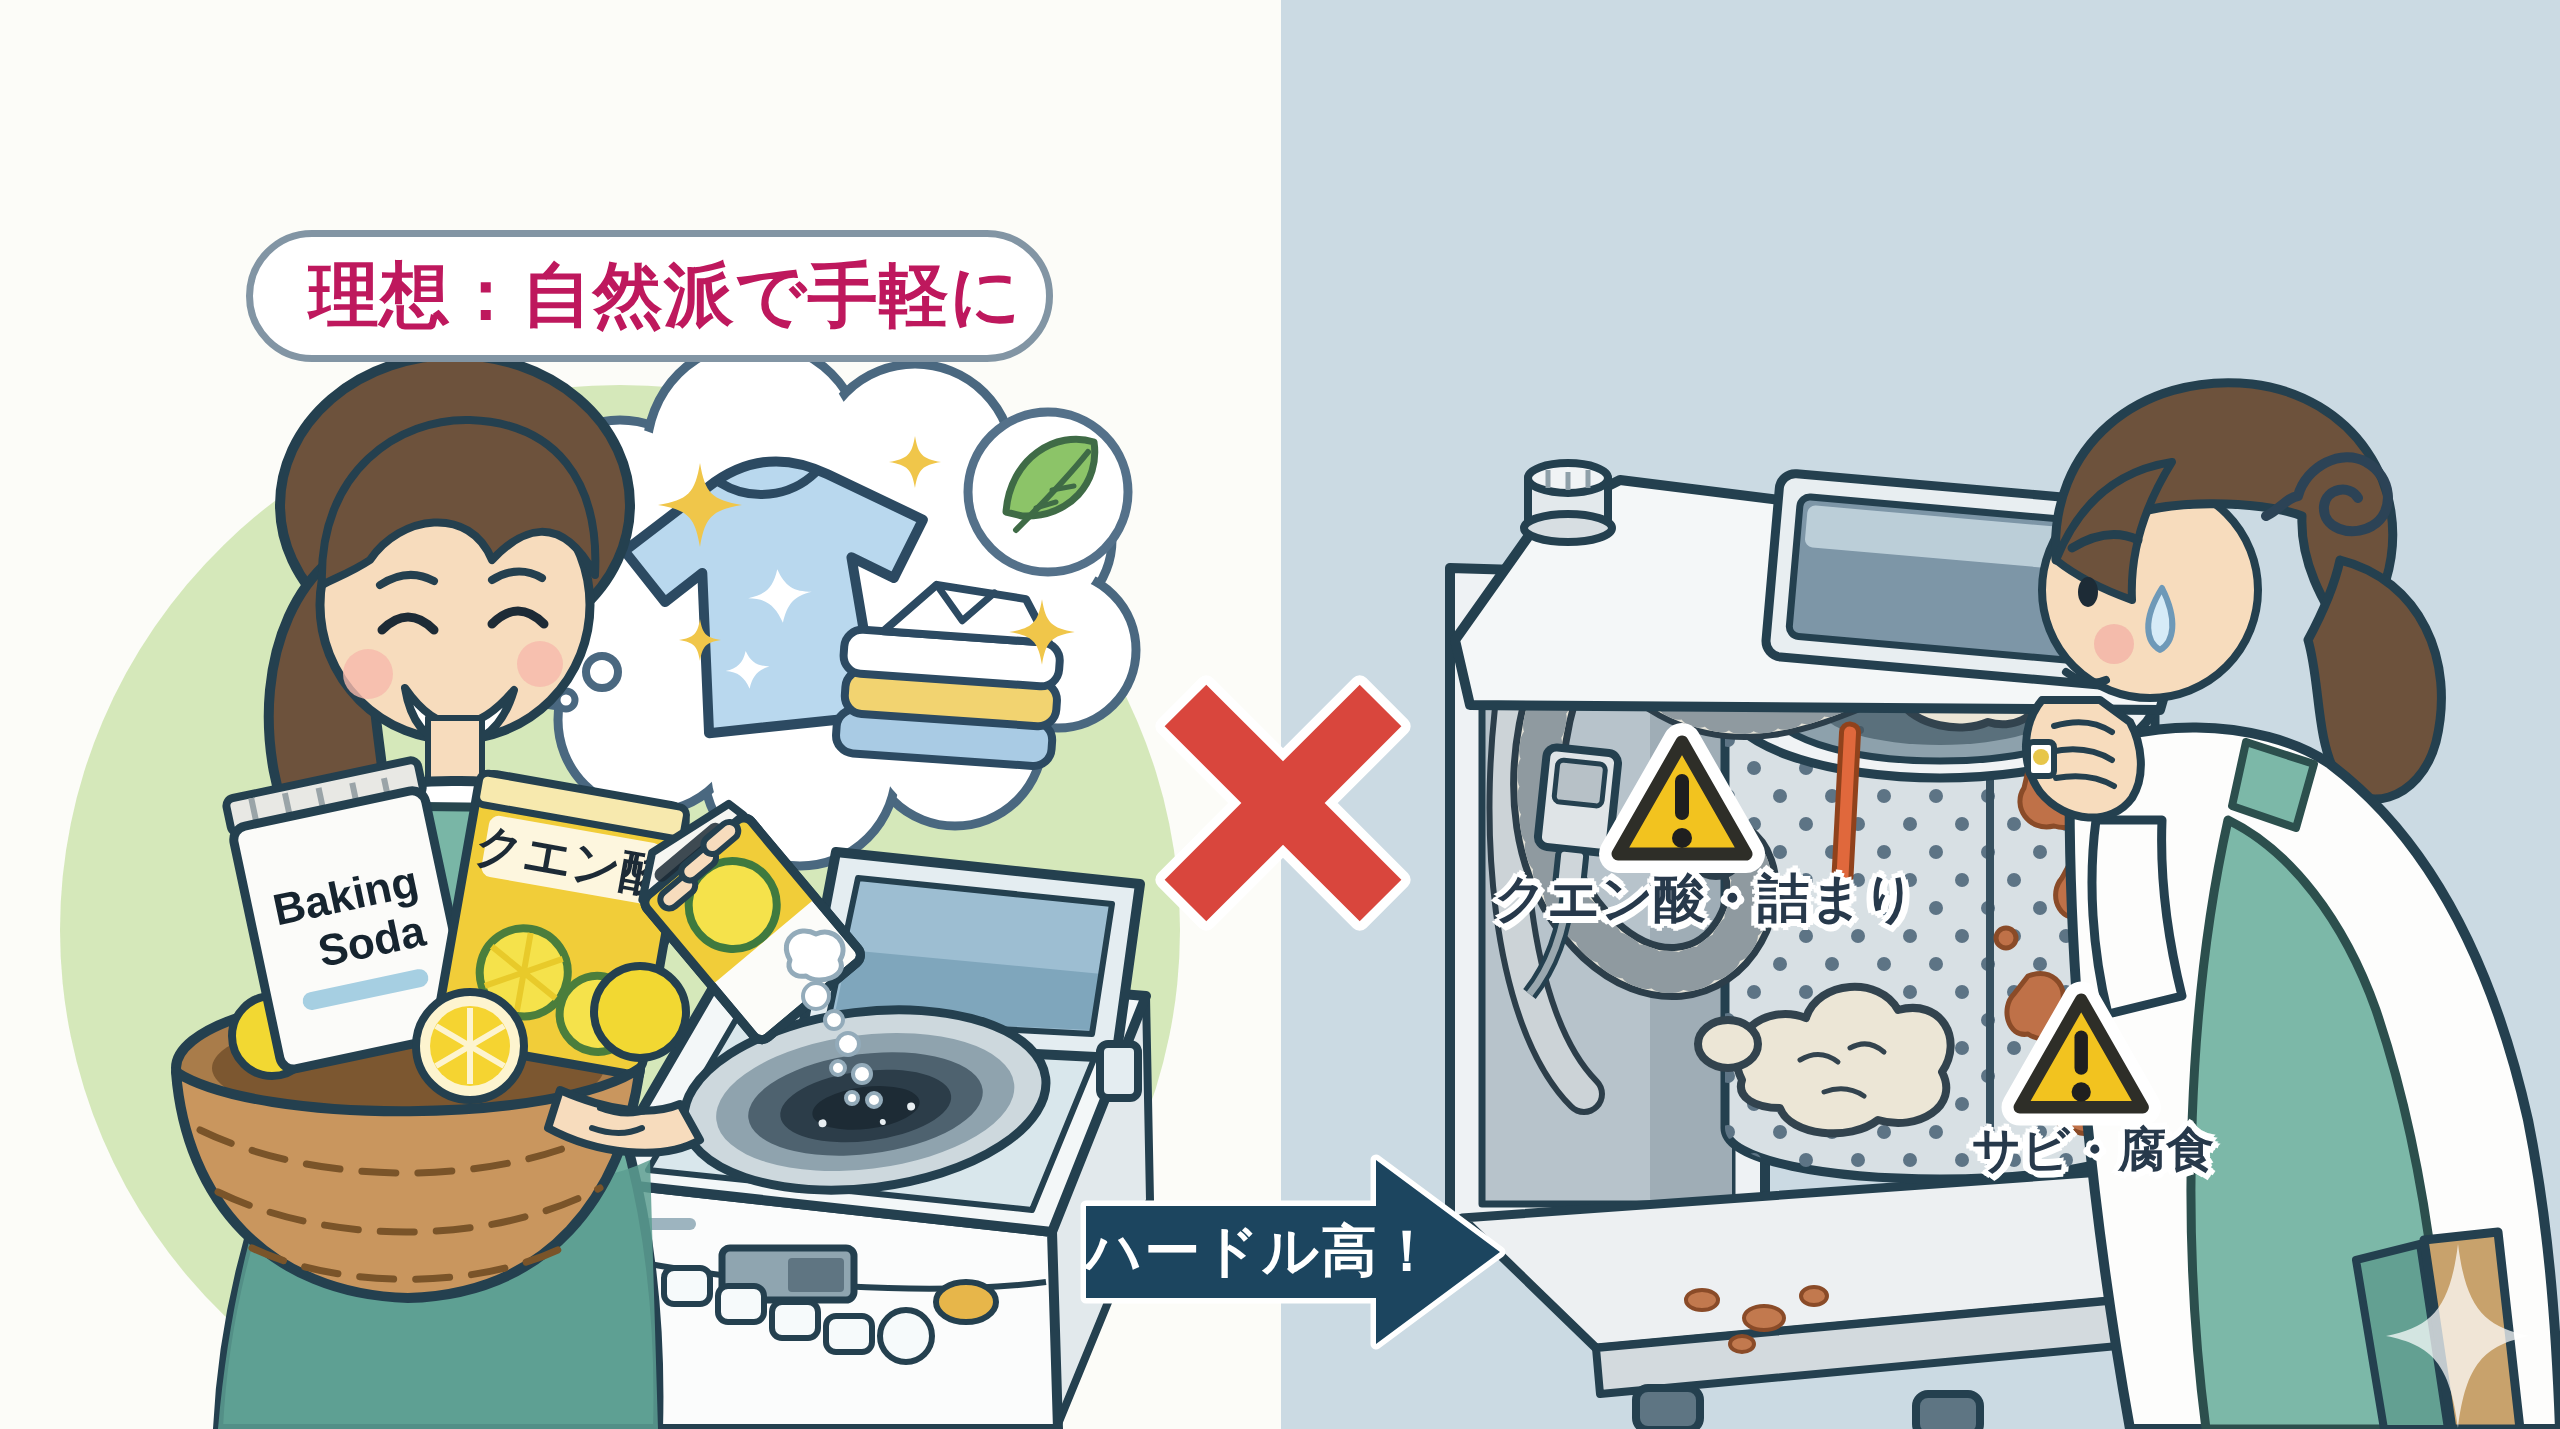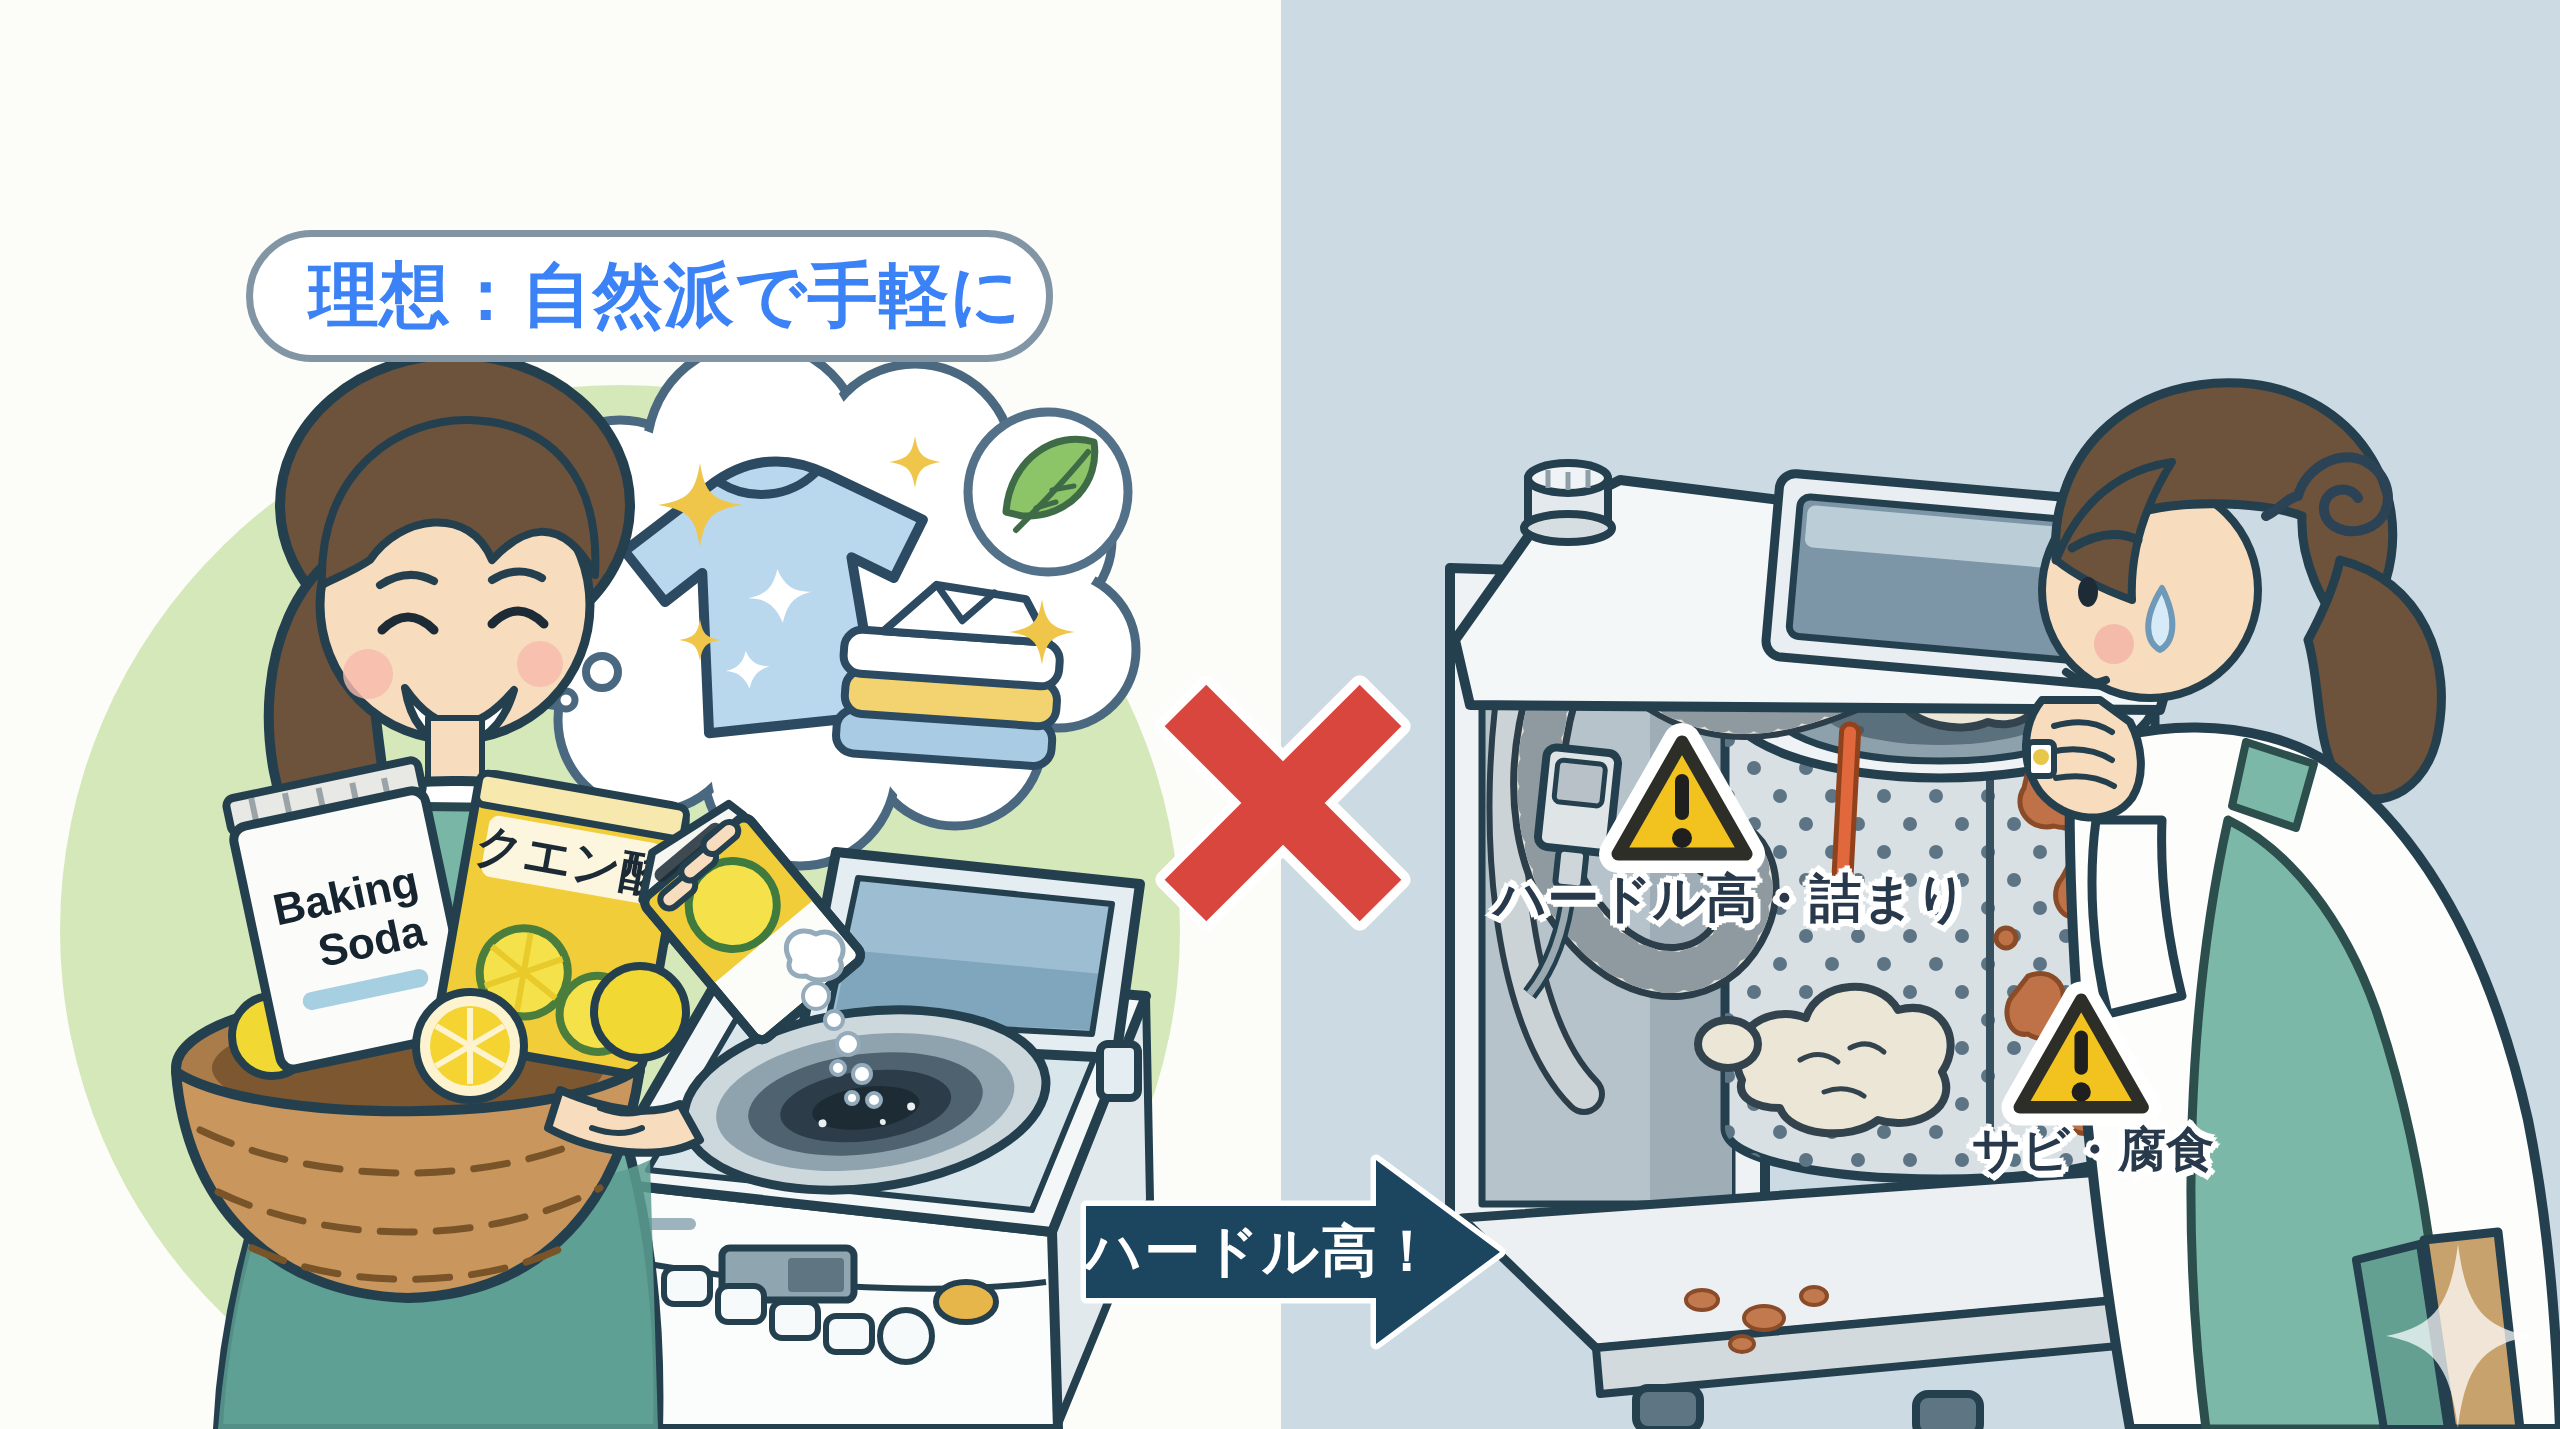--- a/index.html
+++ b/index.html
@@ -8,21 +8,21 @@
   .bg{position:absolute;top:0;height:100%;}
   .bg-left{left:0;width:1281px;background:#fcfcf8;}
   .bg-right{left:1281px;width:1279px;background:#cbdae3;}
   .art{position:absolute;left:0;top:0;width:2560px;height:1429px;display:block;}
 
   
   .pill{position:absolute;background:#ffffff;display:flex;align-items:center;justify-content:center;
         box-sizing:border-box;}
   .pill-left{left:246px;top:230px;width:807px;height:132px;border:7px solid #8295a4;border-radius:70px;}
   .pill-right{left:1474px;top:224px;width:912px;height:138px;border:8px solid #3b5468;border-radius:74px;}
-  .pill span{color:#3b82f6;font-weight:800;letter-spacing:1px;white-space:nowrap;margin-left:32px;}
+  .pill span{color:#be185d;font-weight:800;letter-spacing:1px;white-space:nowrap;margin-left:32px;}
   .pill-left span{font-size:70px;}
   .pill-right span{font-size:68px;}
 
   
   .xmark{position:absolute;left:1128px;top:648px;width:310px;height:310px;}
   .xmark svg{display:block;width:100%;height:100%;}
 
   
   .arrow{position:absolute;left:1076px;top:1148px;width:436px;height:208px;}
   .arrow svg{position:absolute;left:0;top:0;width:100%;height:100%;}
@@ -404,15 +404,15 @@
     </svg>
   </div>
 
   <div class="arrow">
     <svg viewBox="0 0 436 208">
       <polygon points="10,58 300,58 300,12 424,104 300,196 300,150 10,150" fill="#1c455f" stroke="#ffffff" stroke-width="11" stroke-linejoin="round" paint-order="stroke fill"></polygon>
     </svg>
     <span class="lbl">ハードル高！</span>
   </div>
 
-  <div class="warn warn-1">ハードル高・詰まり</div>
+  <div class="warn warn-1">クエン酸・詰まり</div>
   <div class="warn warn-2">サビ・腐食</div>
 </div>
 
 </body></html>

